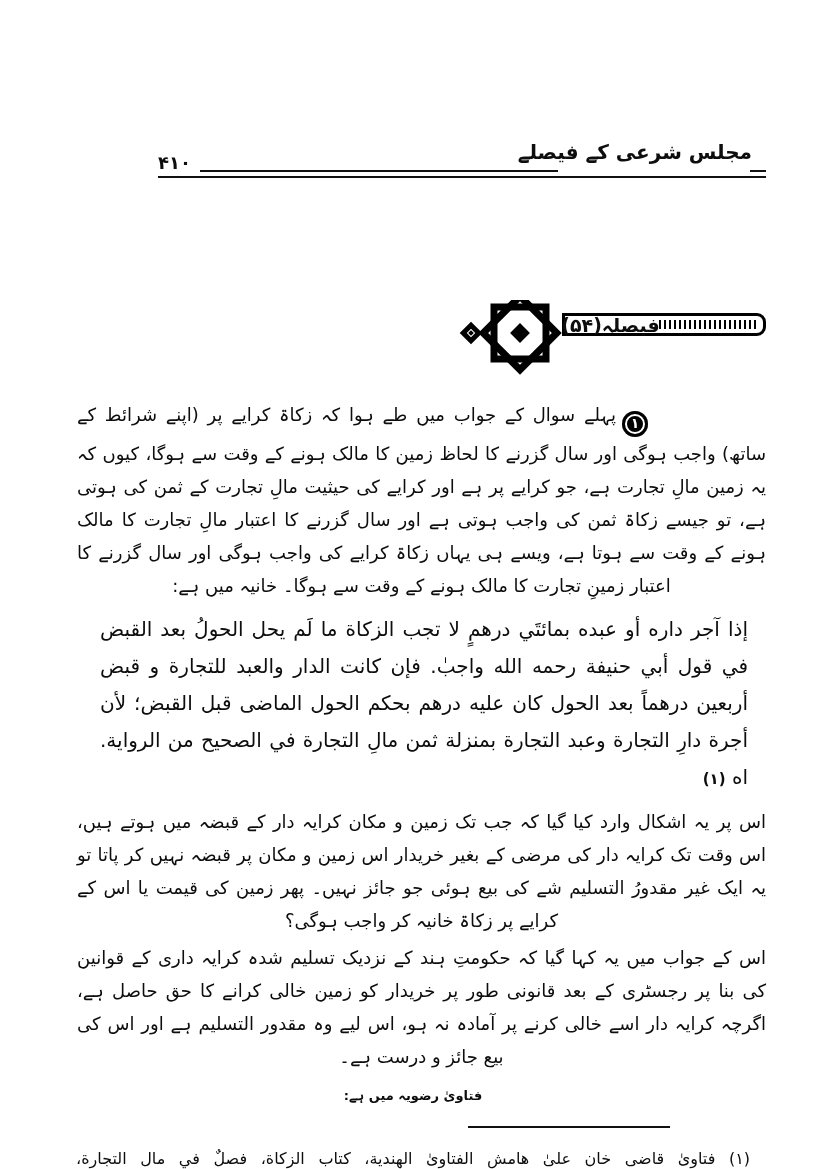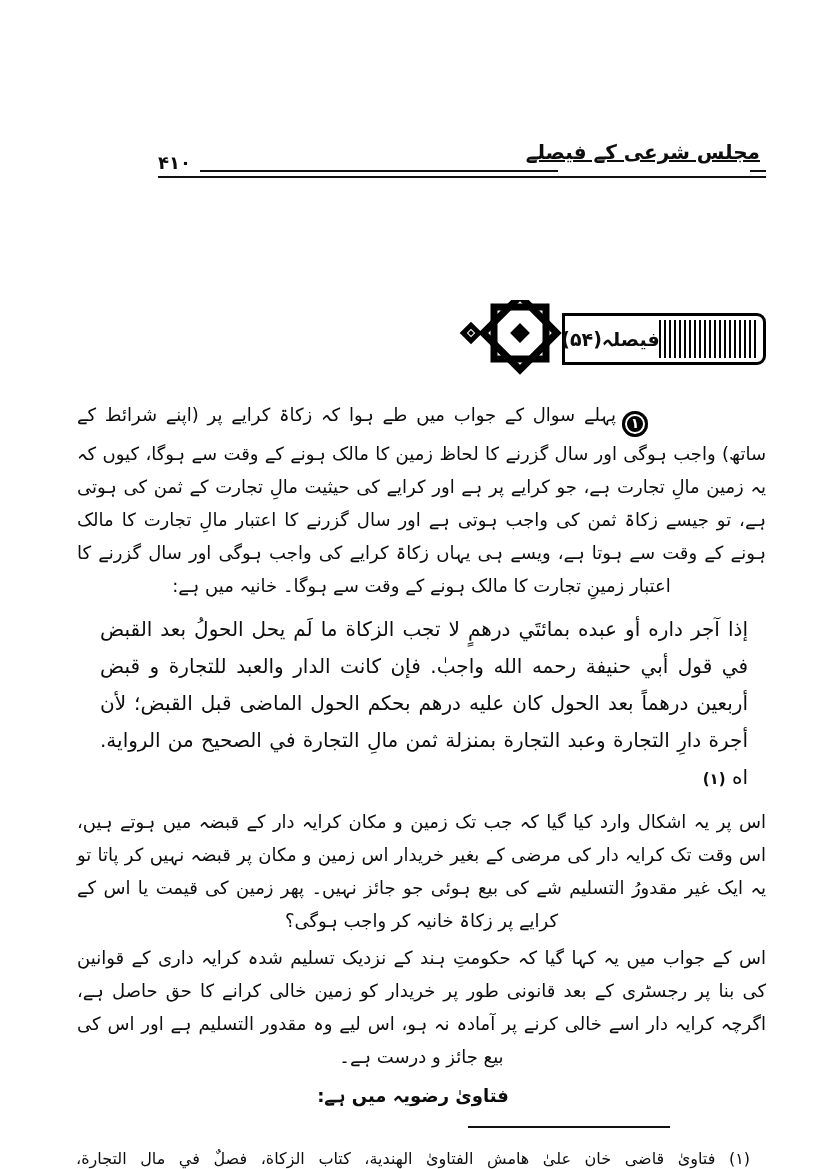--- a/index.html
+++ b/index.html
@@ -9,35 +9,35 @@
     background:#ffffff;
     overflow:hidden;
     font-family:"DejaVu Sans",sans-serif;
     color:#0d0d0d;
     direction:rtl;
   }
 
   
   .header{position:absolute;top:140px;left:60px;width:706px;height:42px;}
   .header-title{
-    position:absolute;right:6px;top:0;
-    font-size:20px;font-weight:bold;white-space:nowrap;text-decoration:underline;
+    position:absolute;right:14px;top:0;
+    font-size:20px;font-weight:bold;white-space:nowrap;
   }
   .page-number{
     position:absolute;left:98px;top:12px;
     font-size:18px;font-weight:bold;
   }
   .rule-top{position:absolute;top:30px;left:140px;right:208px;border-top:2px solid #111;}
   .rule-top-right{position:absolute;top:30px;right:0;width:16px;border-top:2px solid #111;}
   .rule-bottom{position:absolute;top:36px;left:98px;right:0;border-top:2px solid #111;}
 
   
   .banner{position:absolute;top:300px;right:60px;width:320px;height:75px;}
   .band{
-    position:absolute;right:0;top:13px;height:52px;width:204px;
+    position:absolute;right:0;top:13px;height:23px;width:204px;
     border:3px solid #000;border-radius:0 9px 9px 0;
     background:#fff;box-sizing:border-box;
   }
   .stripes{
     position:absolute;top:4px;bottom:4px;right:7px;width:100px;
     background:repeating-linear-gradient(to left,#000 0 2px,#fff 2px 5px);
   }
   .band-label{
     position:absolute;top:0;bottom:0;right:112px;left:5px;
     display:flex;align-items:center;justify-content:center;
@@ -65,21 +65,21 @@
     vertical-align:-7px;margin-left:6px;text-indent:0;
   }
   .quote{
     margin:5px 18px 7px 40px;
     font-size:20px;line-height:37px;
     text-align:justify;text-align-last:right;
   }
   .fn-ref{font-size:15px;font-weight:bold;}
   .closing{
     margin:2px 0 0 0;
-    font-size:18px;line-height:33px;
+    font-size:13px;line-height:33px;
     text-align:center;font-weight:bold;
   }
 
   
   .footnote-sec{margin-top:auto;padding-top:14px;}
   .fn-sep{width:202px;border-top:2px solid #111;margin:0 96px 10px auto;}
   .fn-line1{
     margin:16px;font-size:16px;line-height:30px;
     text-align:justify;text-align-last:justify;
   }

